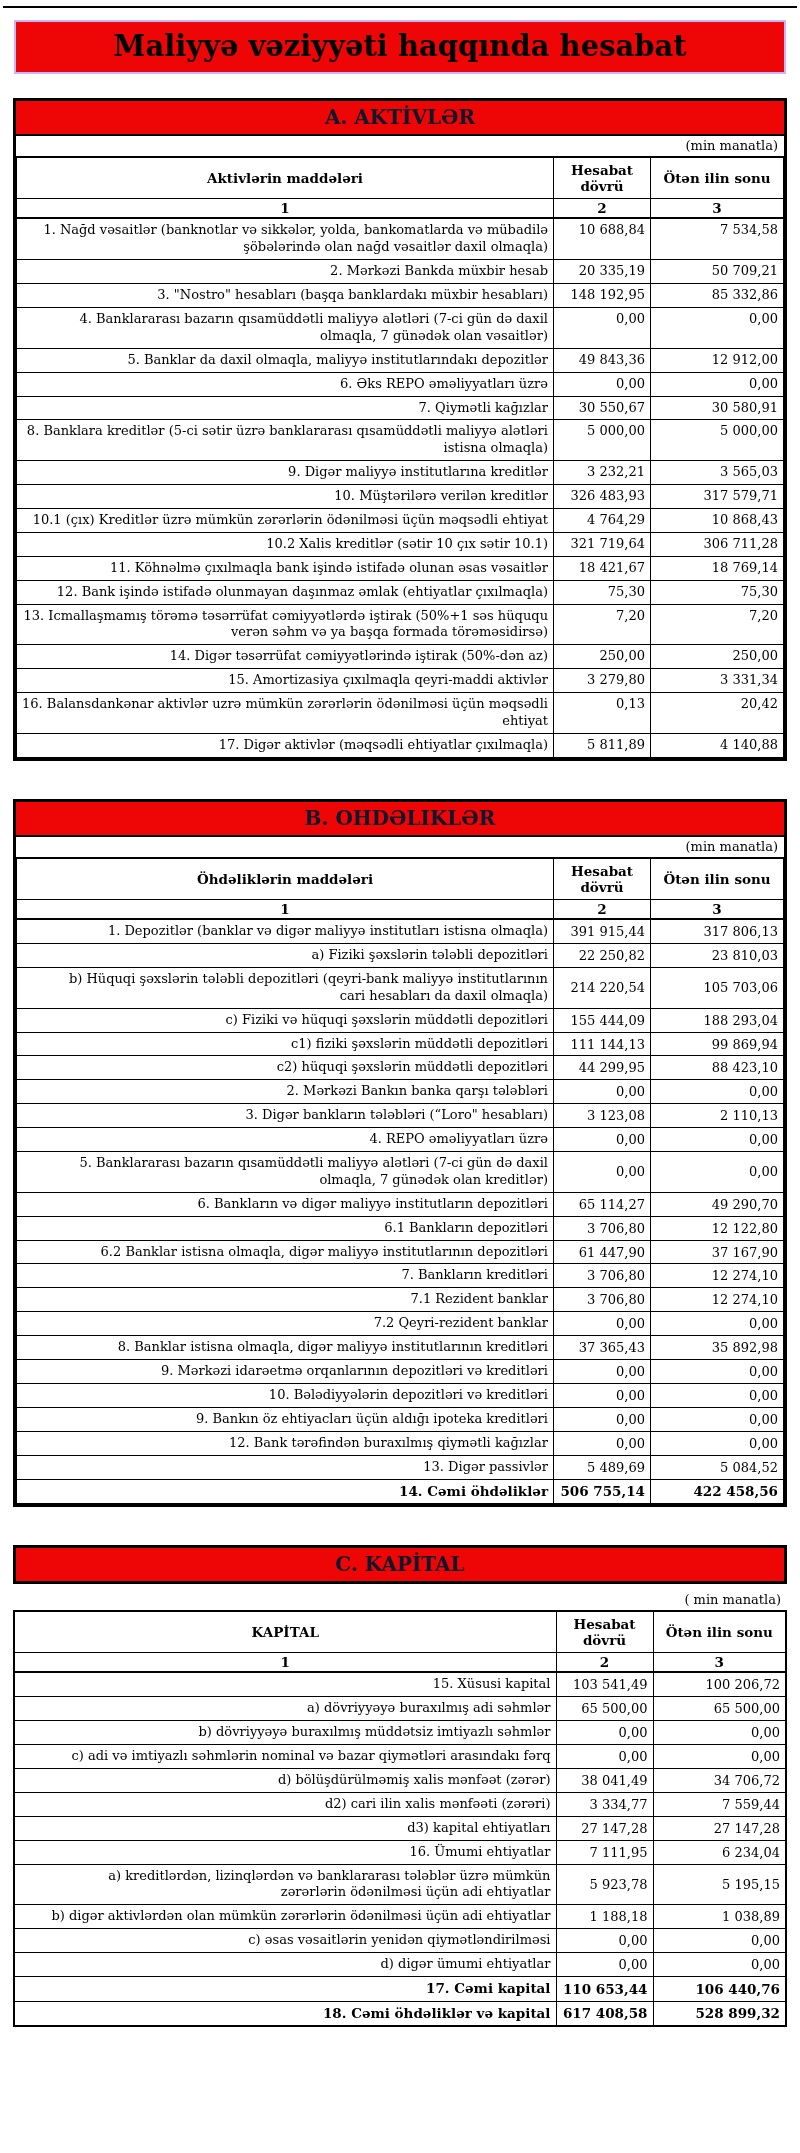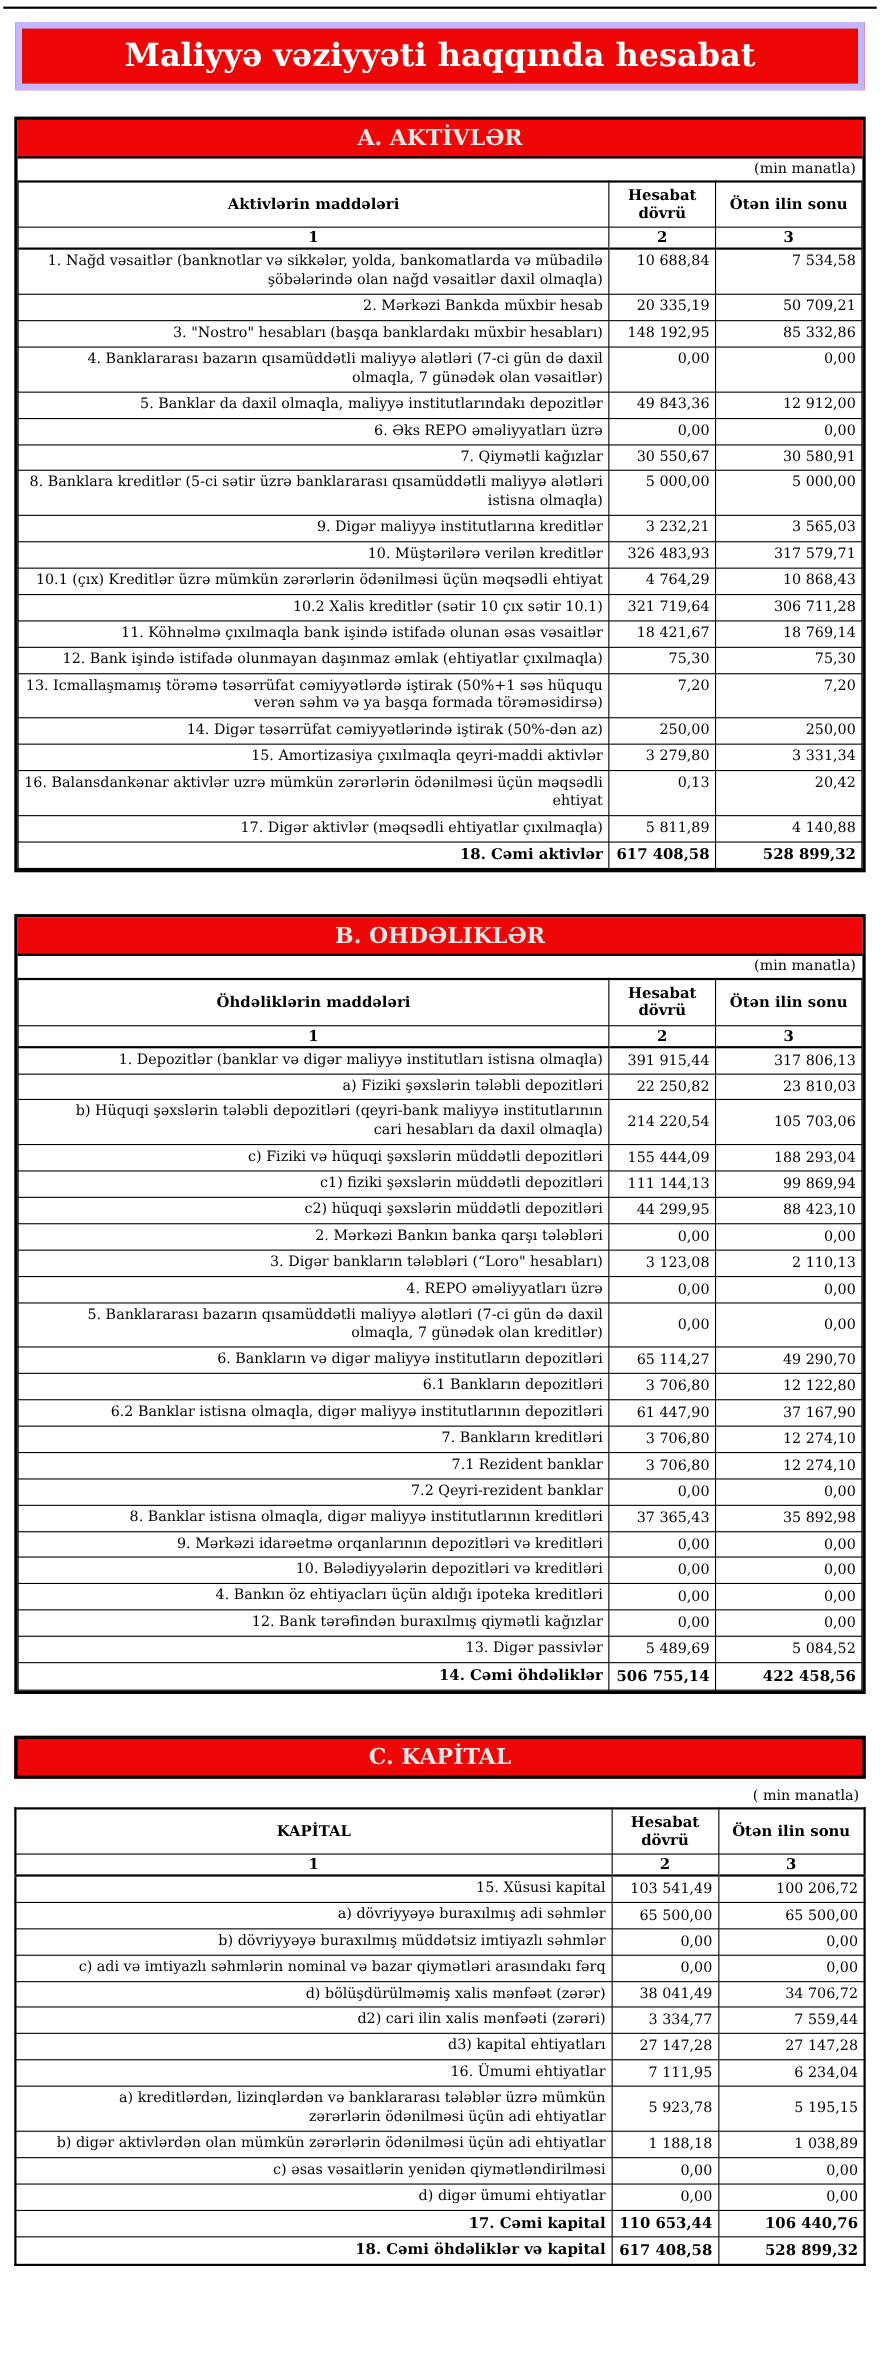--- a/index.html
+++ b/index.html
@@ -4,33 +4,33 @@
 <style>
   html,body{margin:0;padding:0;background:#ffffff;}
   body{
     width:800px;
     font-family:"DejaVu Serif","Liberation Serif",serif;
     color:#000;
   }
   .topline{height:2px;background:#000;margin:6px 3px 0 3px;}
   .title-banner{
     margin:12px 14px 24px 14px;
-    border:6px solid #c4b5fd;
+    border:2px solid #c4b5fd;
     background:#ee0505;
-    color:#ffffff;
+    color:#000000;
     text-align:center;
     font-weight:bold;
     font-size:29px;
     padding:7px 0 9px 0;
   }
   .stmt{margin:0 13px 38px 13px;}
   .stmt.attached{border:3px solid #000;}
   .banner{
     background:#ee0505;
-    color:#e5e5e5;
+    color:#0f172a;
     text-align:center;
     font-weight:bold;
     font-size:20px;
     padding:4px 0 5px 0;
   }
   .attached .banner{border-bottom:2px solid #000;}
   .detached .banner{border:3px solid #000;margin-bottom:6px;}
   .note{
     text-align:right;
     font-size:13px;
@@ -177,25 +177,20 @@
         <tr>
           <td class="label">16. Balansdankənar aktivlər uzrə mümkün zərərlərin ödənilməsi üçün məqsədli ehtiyat</td>
           <td class="val">0,13</td>
           <td class="val">20,42</td>
         </tr>
         <tr>
           <td class="label">17. Digər aktivlər (məqsədli ehtiyatlar çıxılmaqla)</td>
           <td class="val">5 811,89</td>
           <td class="val">4 140,88</td>
         </tr>
-        <tr class="bold">
-          <td class="label">18. Cəmi aktivlər</td>
-          <td class="val">617 408,58</td>
-          <td class="val">528 899,32</td>
-        </tr>
       </tbody>
   </table>
 </div>
 
 <div class="stmt attached">
   <div class="banner">
     <span>B. OHDƏLIKLƏR</span>
   </div>
   <div class="note">
     <span>(min manatla)</span>
@@ -308,21 +303,21 @@
           <td class="label">9. Mərkəzi idarəetmə orqanlarının depozitləri və kreditləri</td>
           <td class="val">0,00</td>
           <td class="val">0,00</td>
         </tr>
         <tr>
           <td class="label">10. Bələdiyyələrin depozitləri və kreditləri</td>
           <td class="val">0,00</td>
           <td class="val">0,00</td>
         </tr>
         <tr>
-          <td class="label">4. Bankın öz ehtiyacları üçün aldığı ipoteka kreditləri</td>
+          <td class="label">9. Bankın öz ehtiyacları üçün aldığı ipoteka kreditləri</td>
           <td class="val">0,00</td>
           <td class="val">0,00</td>
         </tr>
         <tr>
           <td class="label">12. Bank tərəfindən buraxılmış qiymətli kağızlar</td>
           <td class="val">0,00</td>
           <td class="val">0,00</td>
         </tr>
         <tr>
           <td class="label">13. Digər passivlər</td>

